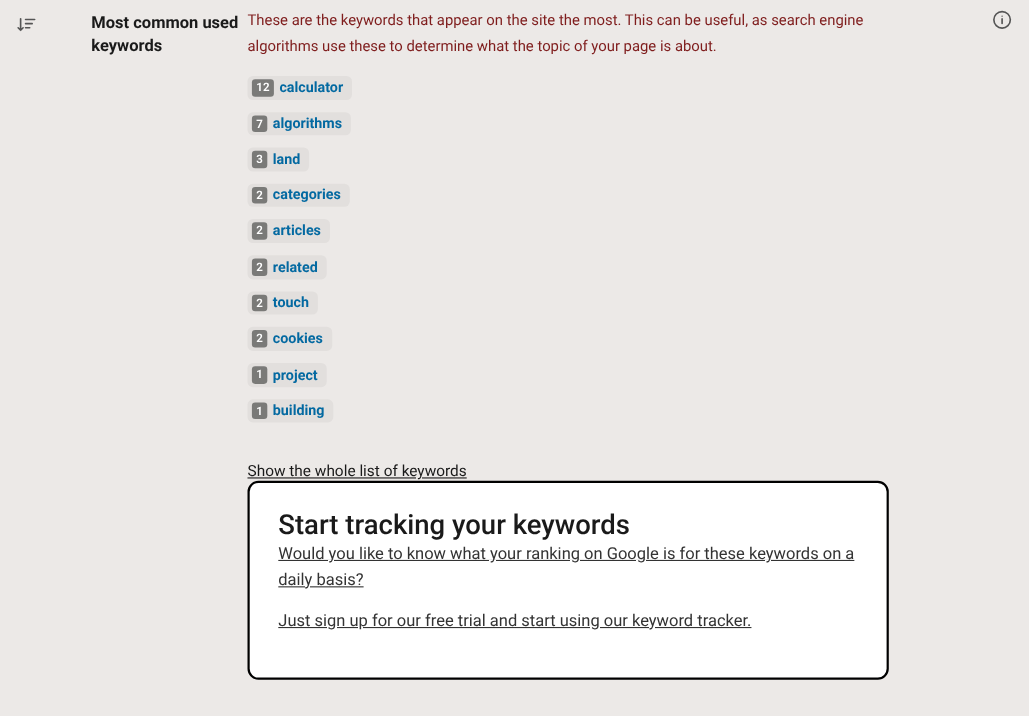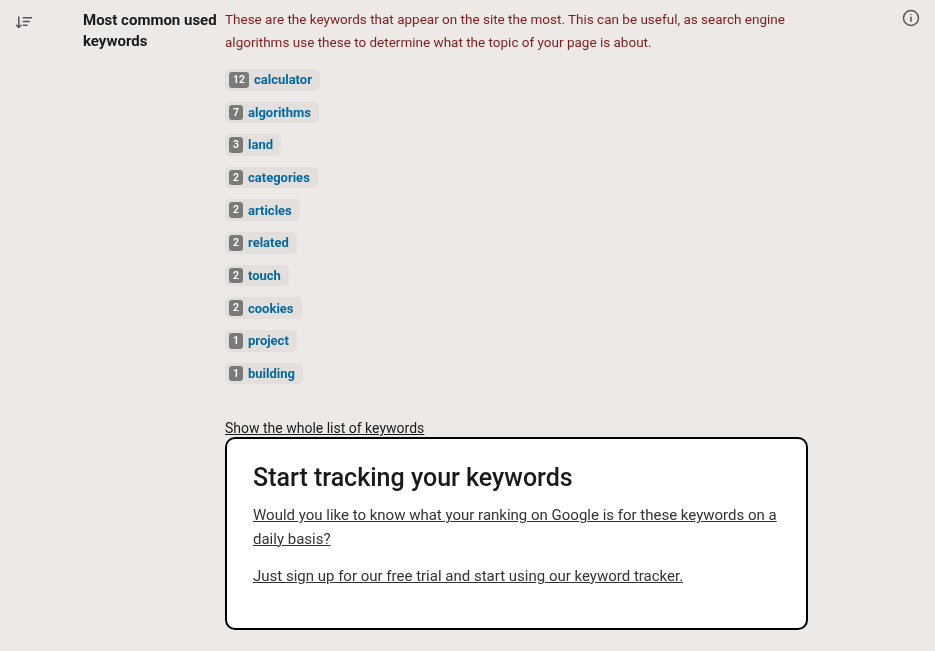--- a/index.html
+++ b/index.html
@@ -64,21 +64,21 @@
       font-weight: 700;
       color: #1a1a1a;
       margin-bottom: 12px;
     }
     .keyword-list {
       list-style: none;
       margin-bottom: 28px;
     }
     .keyword-item {
       display: inline-flex;
-      align-items: center;
+      align-items: flex-end;
       background: #e2dfdd;
       border-radius: 5px;
       padding: 3px 8px 3px 4px;
       margin-bottom: 6px;
       font-size: 13px;
     }
     .kw-wrap {
       display: block;
       margin-bottom: 4px;
     }
@@ -110,21 +110,20 @@
       background: #fff;
       border: 2px solid #000;
       border-radius: 10px;
       padding: 24px 26px 26px 26px;
       width: 583px;
     }
     .promo-title {
       font-size: 25px;
       font-weight: 500;
       color: #1a1a1a;
-      margin-bottom: 12px;
     }
     .promo-text {
       font-size: 15px;
       color: #333;
       line-height: 1.55;
       margin-bottom: 14px;
       text-decoration: underline;
     }
   </style>
 </head>

